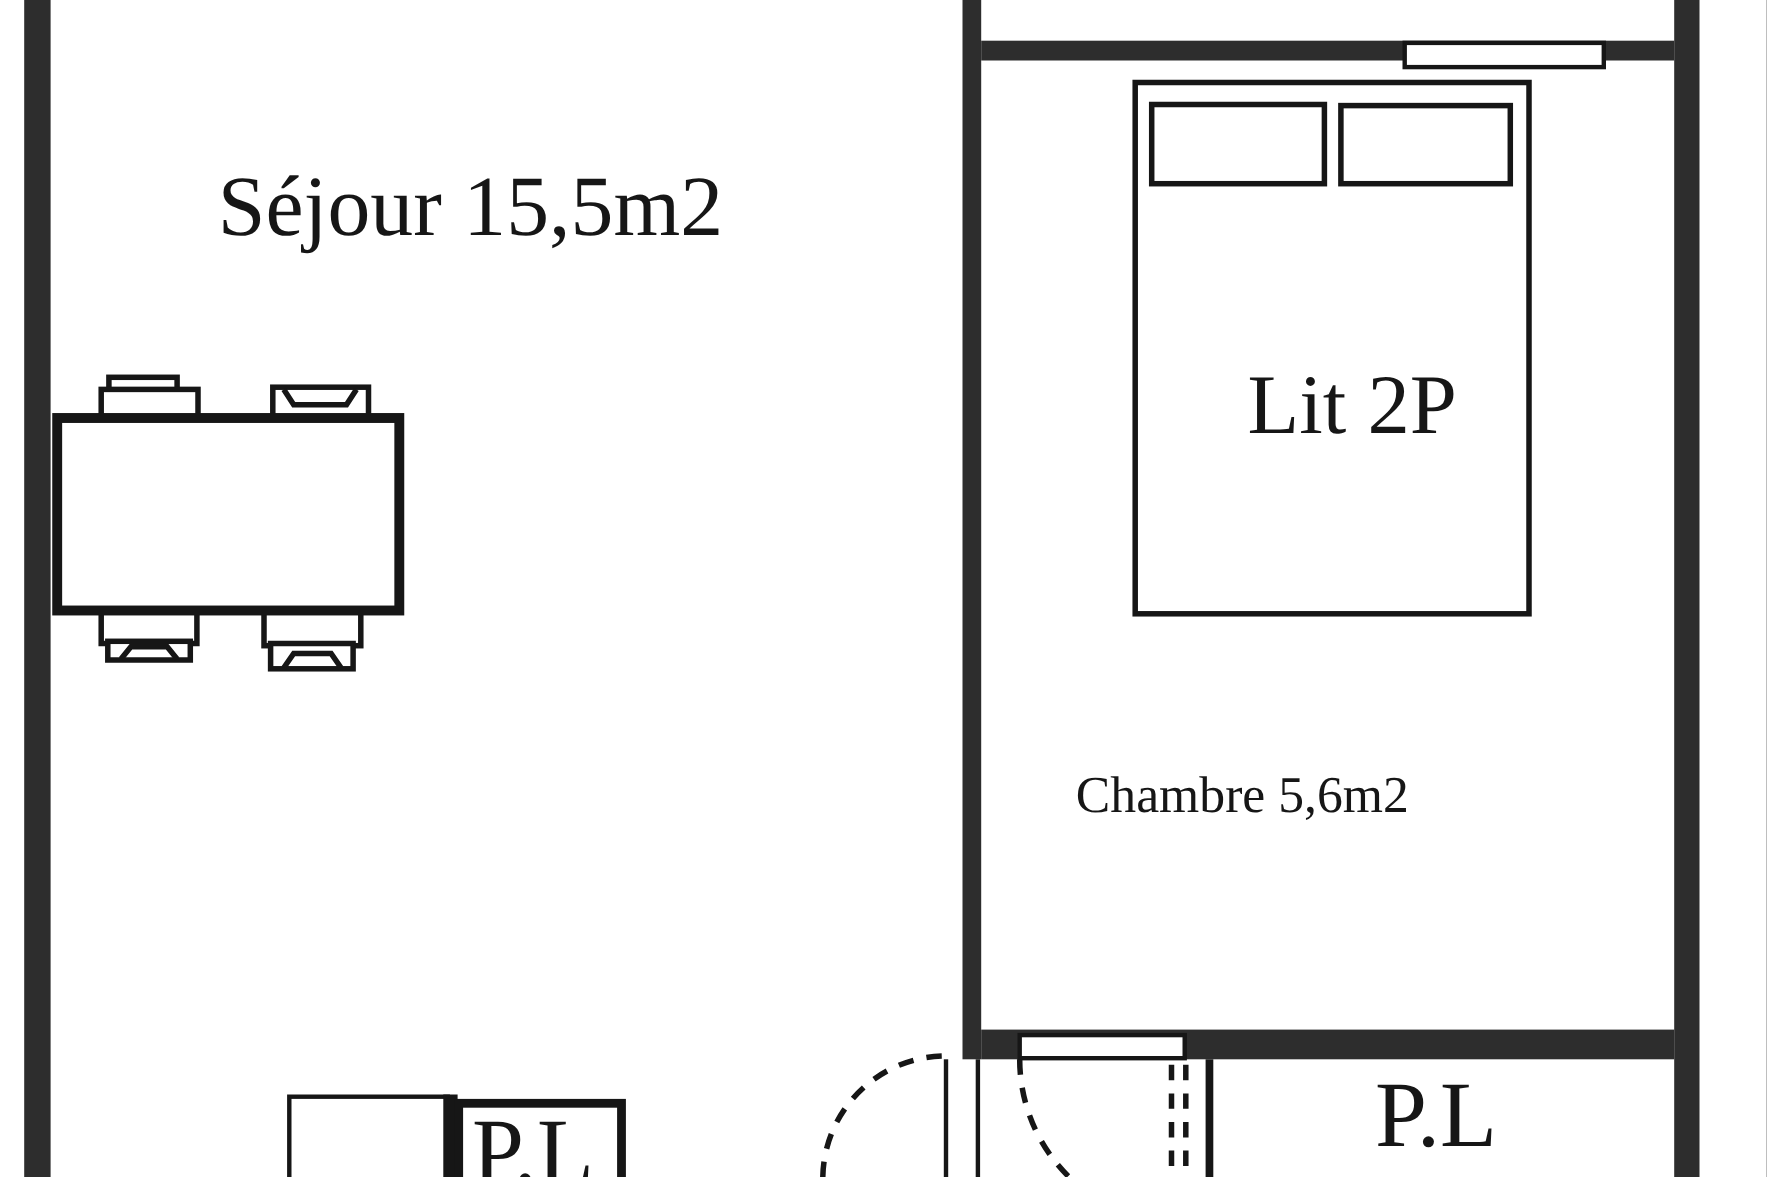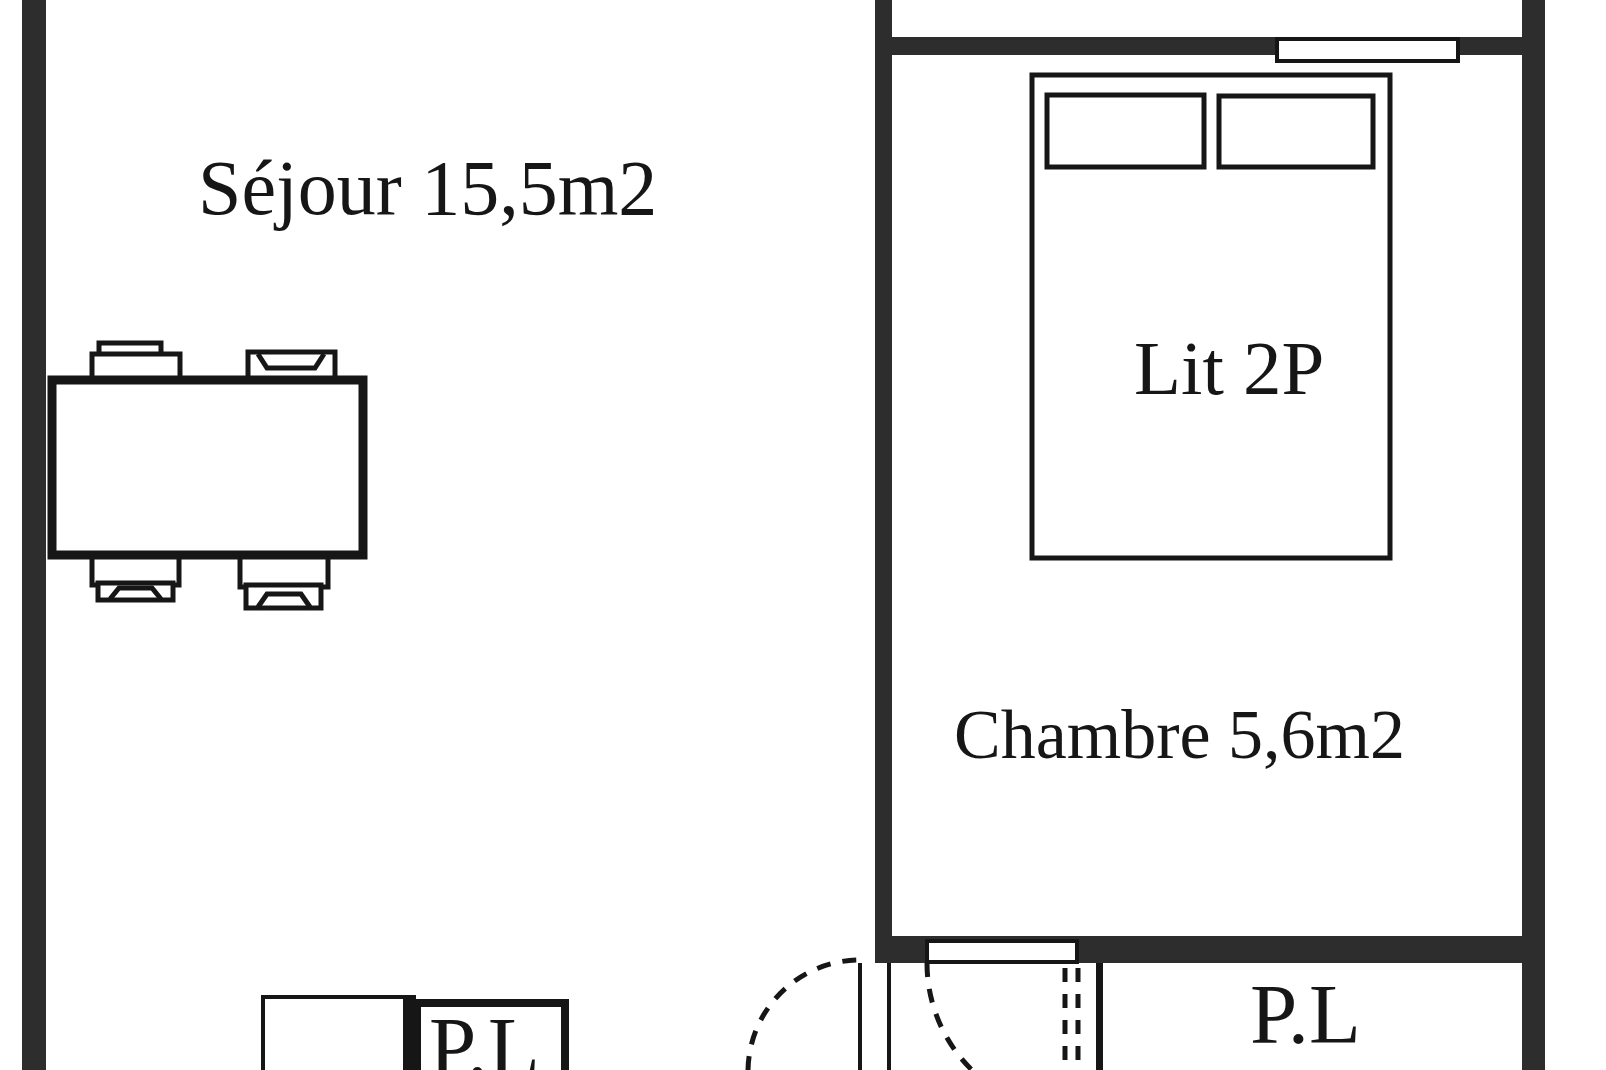--- a/index.html
+++ b/index.html
@@ -22,21 +22,21 @@
   .dash{fill:none;stroke:var(--line,#161616);stroke-width:5;stroke-dasharray:14 12;}
   .notch{fill:none;stroke:var(--line,#161616);stroke-width:5;}
   .room-label{
     position:absolute;
     color:var(--text,#161616);
     line-height:1;
     white-space:nowrap;
     letter-spacing:0;
   }
   #label-sejour{left:198px;top:149px;font-size:78px;}
-  #label-chambre{left:954px;top:700px;font-size:70px;}
+  #label-chambre{left:978px;top:700px;font-size:47px;}
   #label-lit{left:1134px;top:330px;font-size:77px;}
   #label-pl-right{left:1250px;top:972px;font-size:85px;}
   #label-pl-left{left:429px;top:1005px;font-size:85px;}
 </style>
 </head>
 <body>
 
 <div id="stage">
 
   <svg id="plan-svg" viewBox="0 0 1606 1070" aria-hidden="true">

